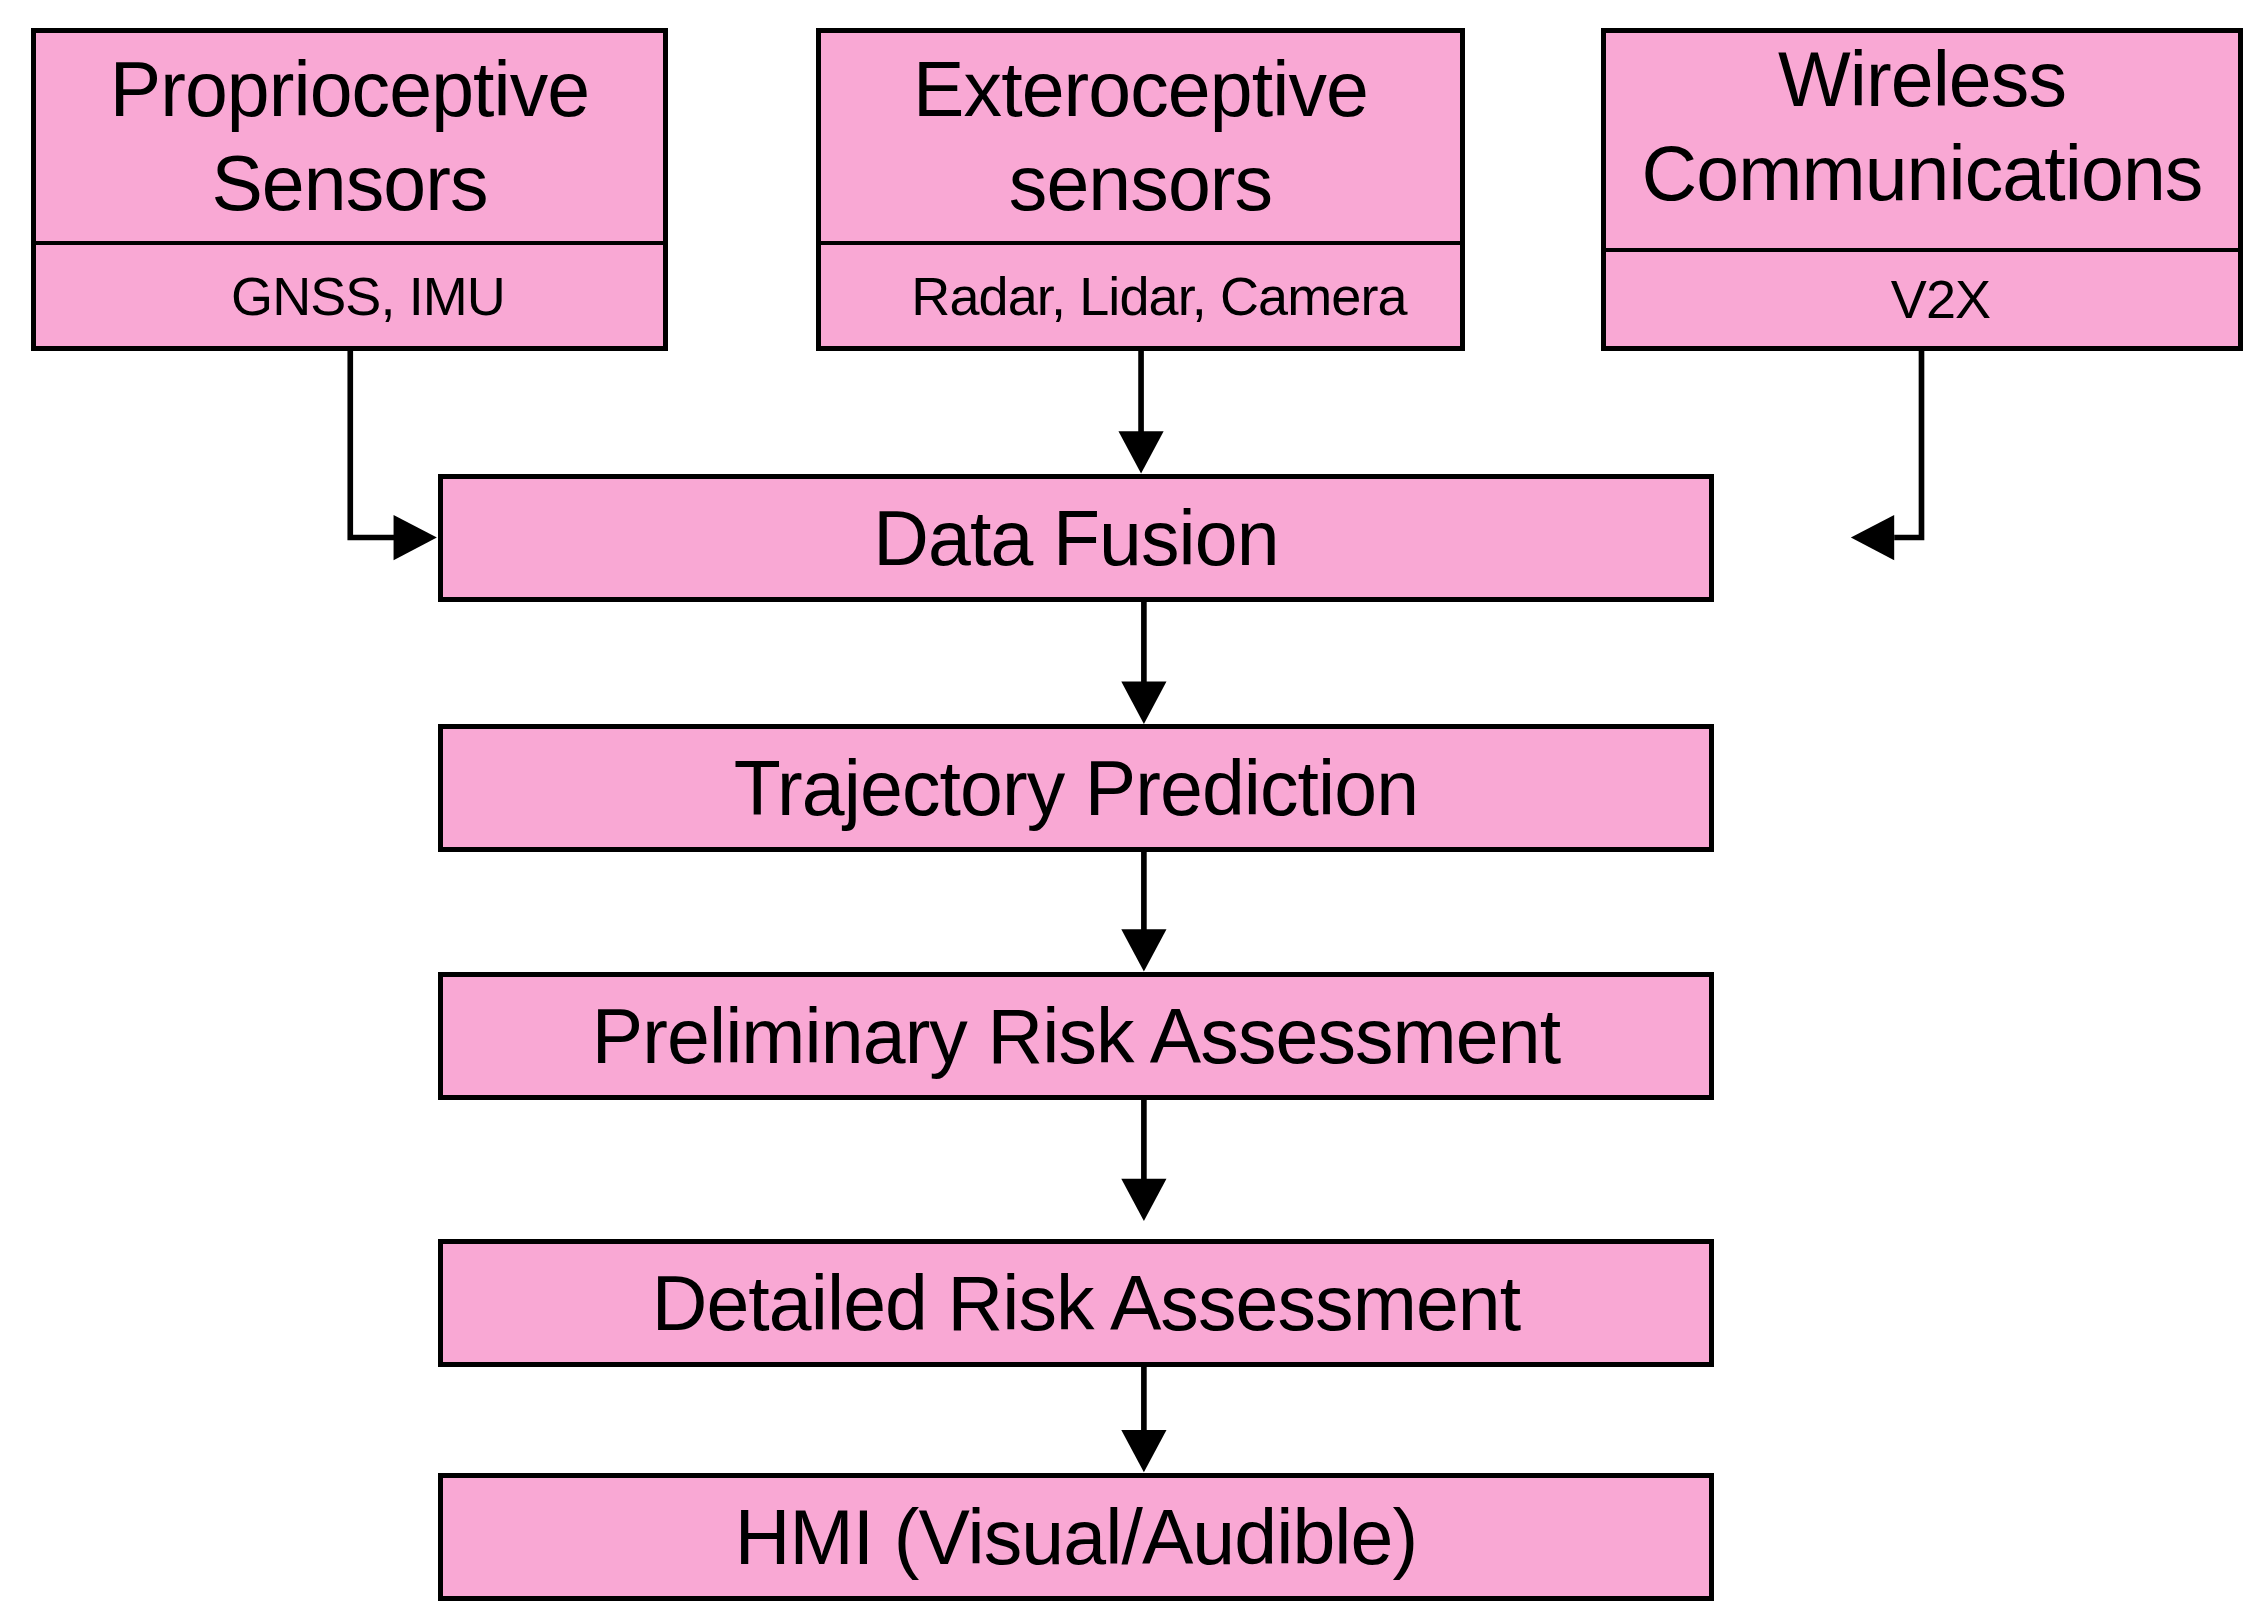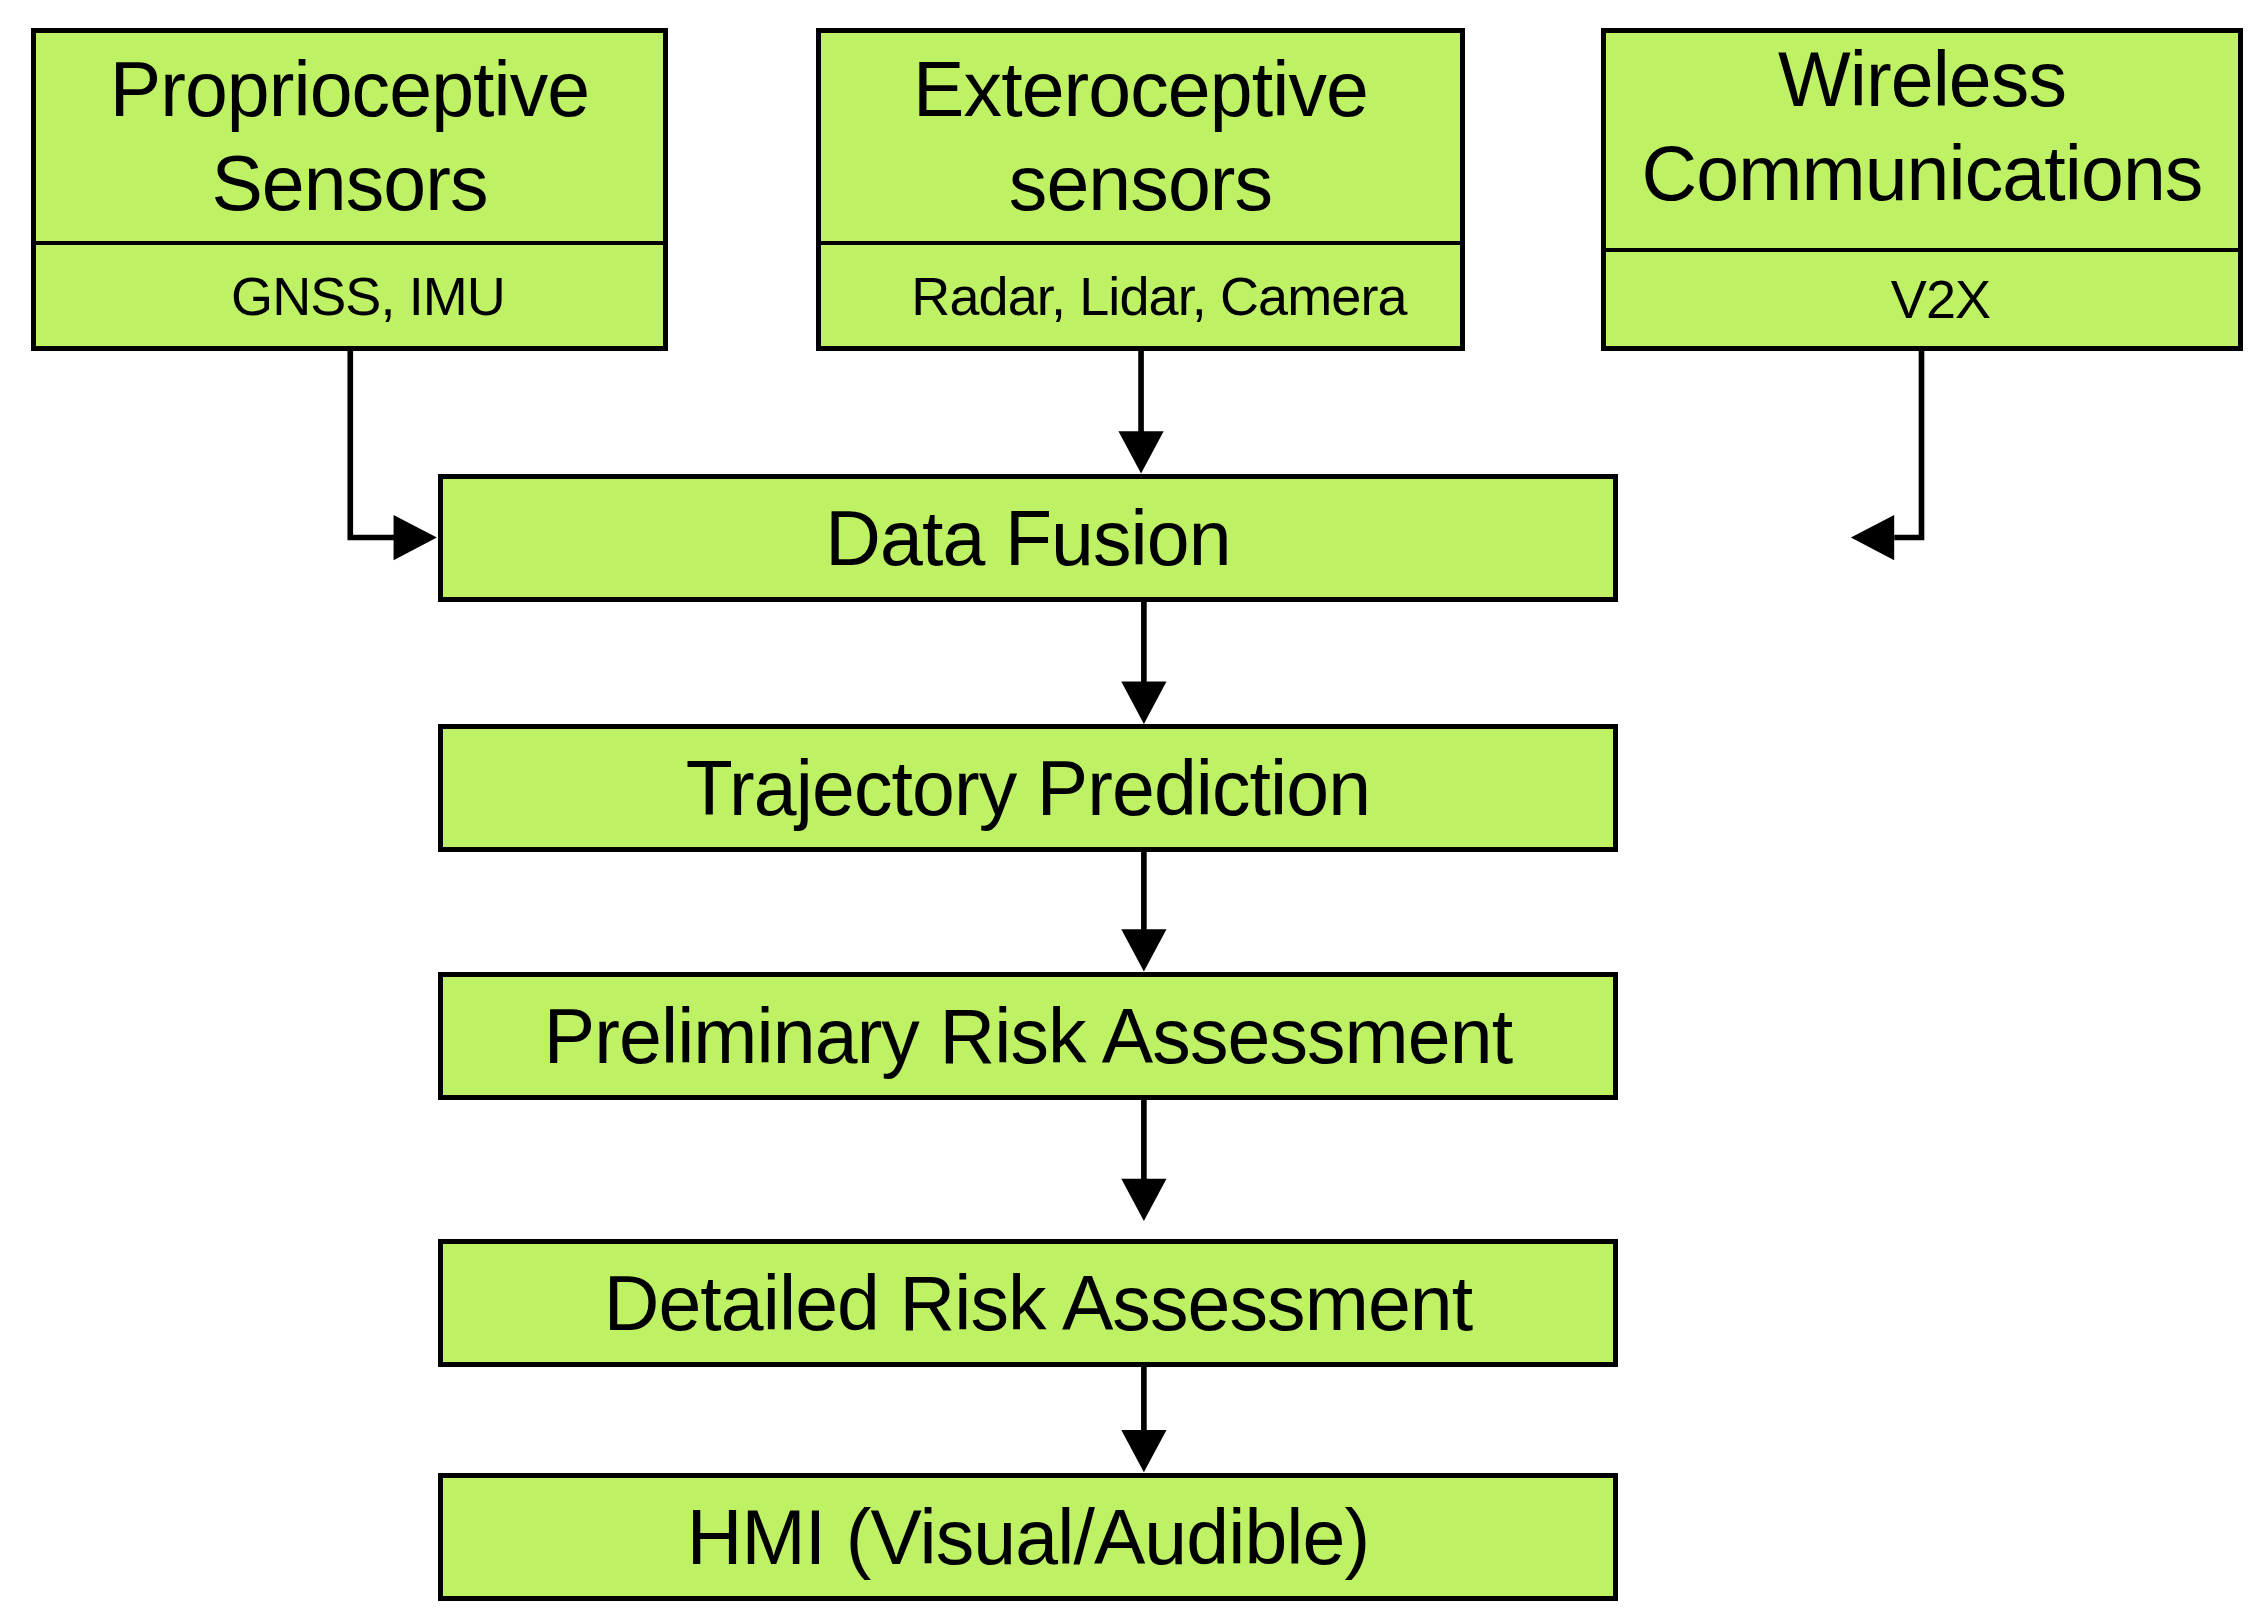--- a/index.html
+++ b/index.html
@@ -18,21 +18,21 @@
     position: absolute;
     left: 0; top: 0;
     width: 2268px;
     height: 1623px;
     background: #ffffff;
   }
   .box {
     position: absolute;
     box-sizing: border-box;
     border: 5.6px solid #000000;
-    background: #bef264;
+    background: #f9a8d4;
   }
   
   .sensor-box {
     top: 28px;
     height: 323px;
     display: flex;
     flex-direction: column;
   }
   .sensor-title {
     flex: 1;
@@ -57,21 +57,21 @@
     white-space: nowrap;
     padding-left: 37px;
   }
   #box-proprioceptive { left: 31px;   width: 637px; }
   #box-exteroceptive  { left: 816px;  width: 649px; }
   #box-wireless       { left: 1601px; width: 642px; gap: 27px; }
 
   
   .flow-box {
     left: 438px;
-    width: 1180px;
+    width: 1276px;
     height: 128px;
     display: flex;
     align-items: center;
     justify-content: center;
     font-size: 77px;
     letter-spacing: -0.9px;
     white-space: nowrap;
   }
   #box-data-fusion { top: 474px; }
   #box-trajectory  { top: 724px; }

